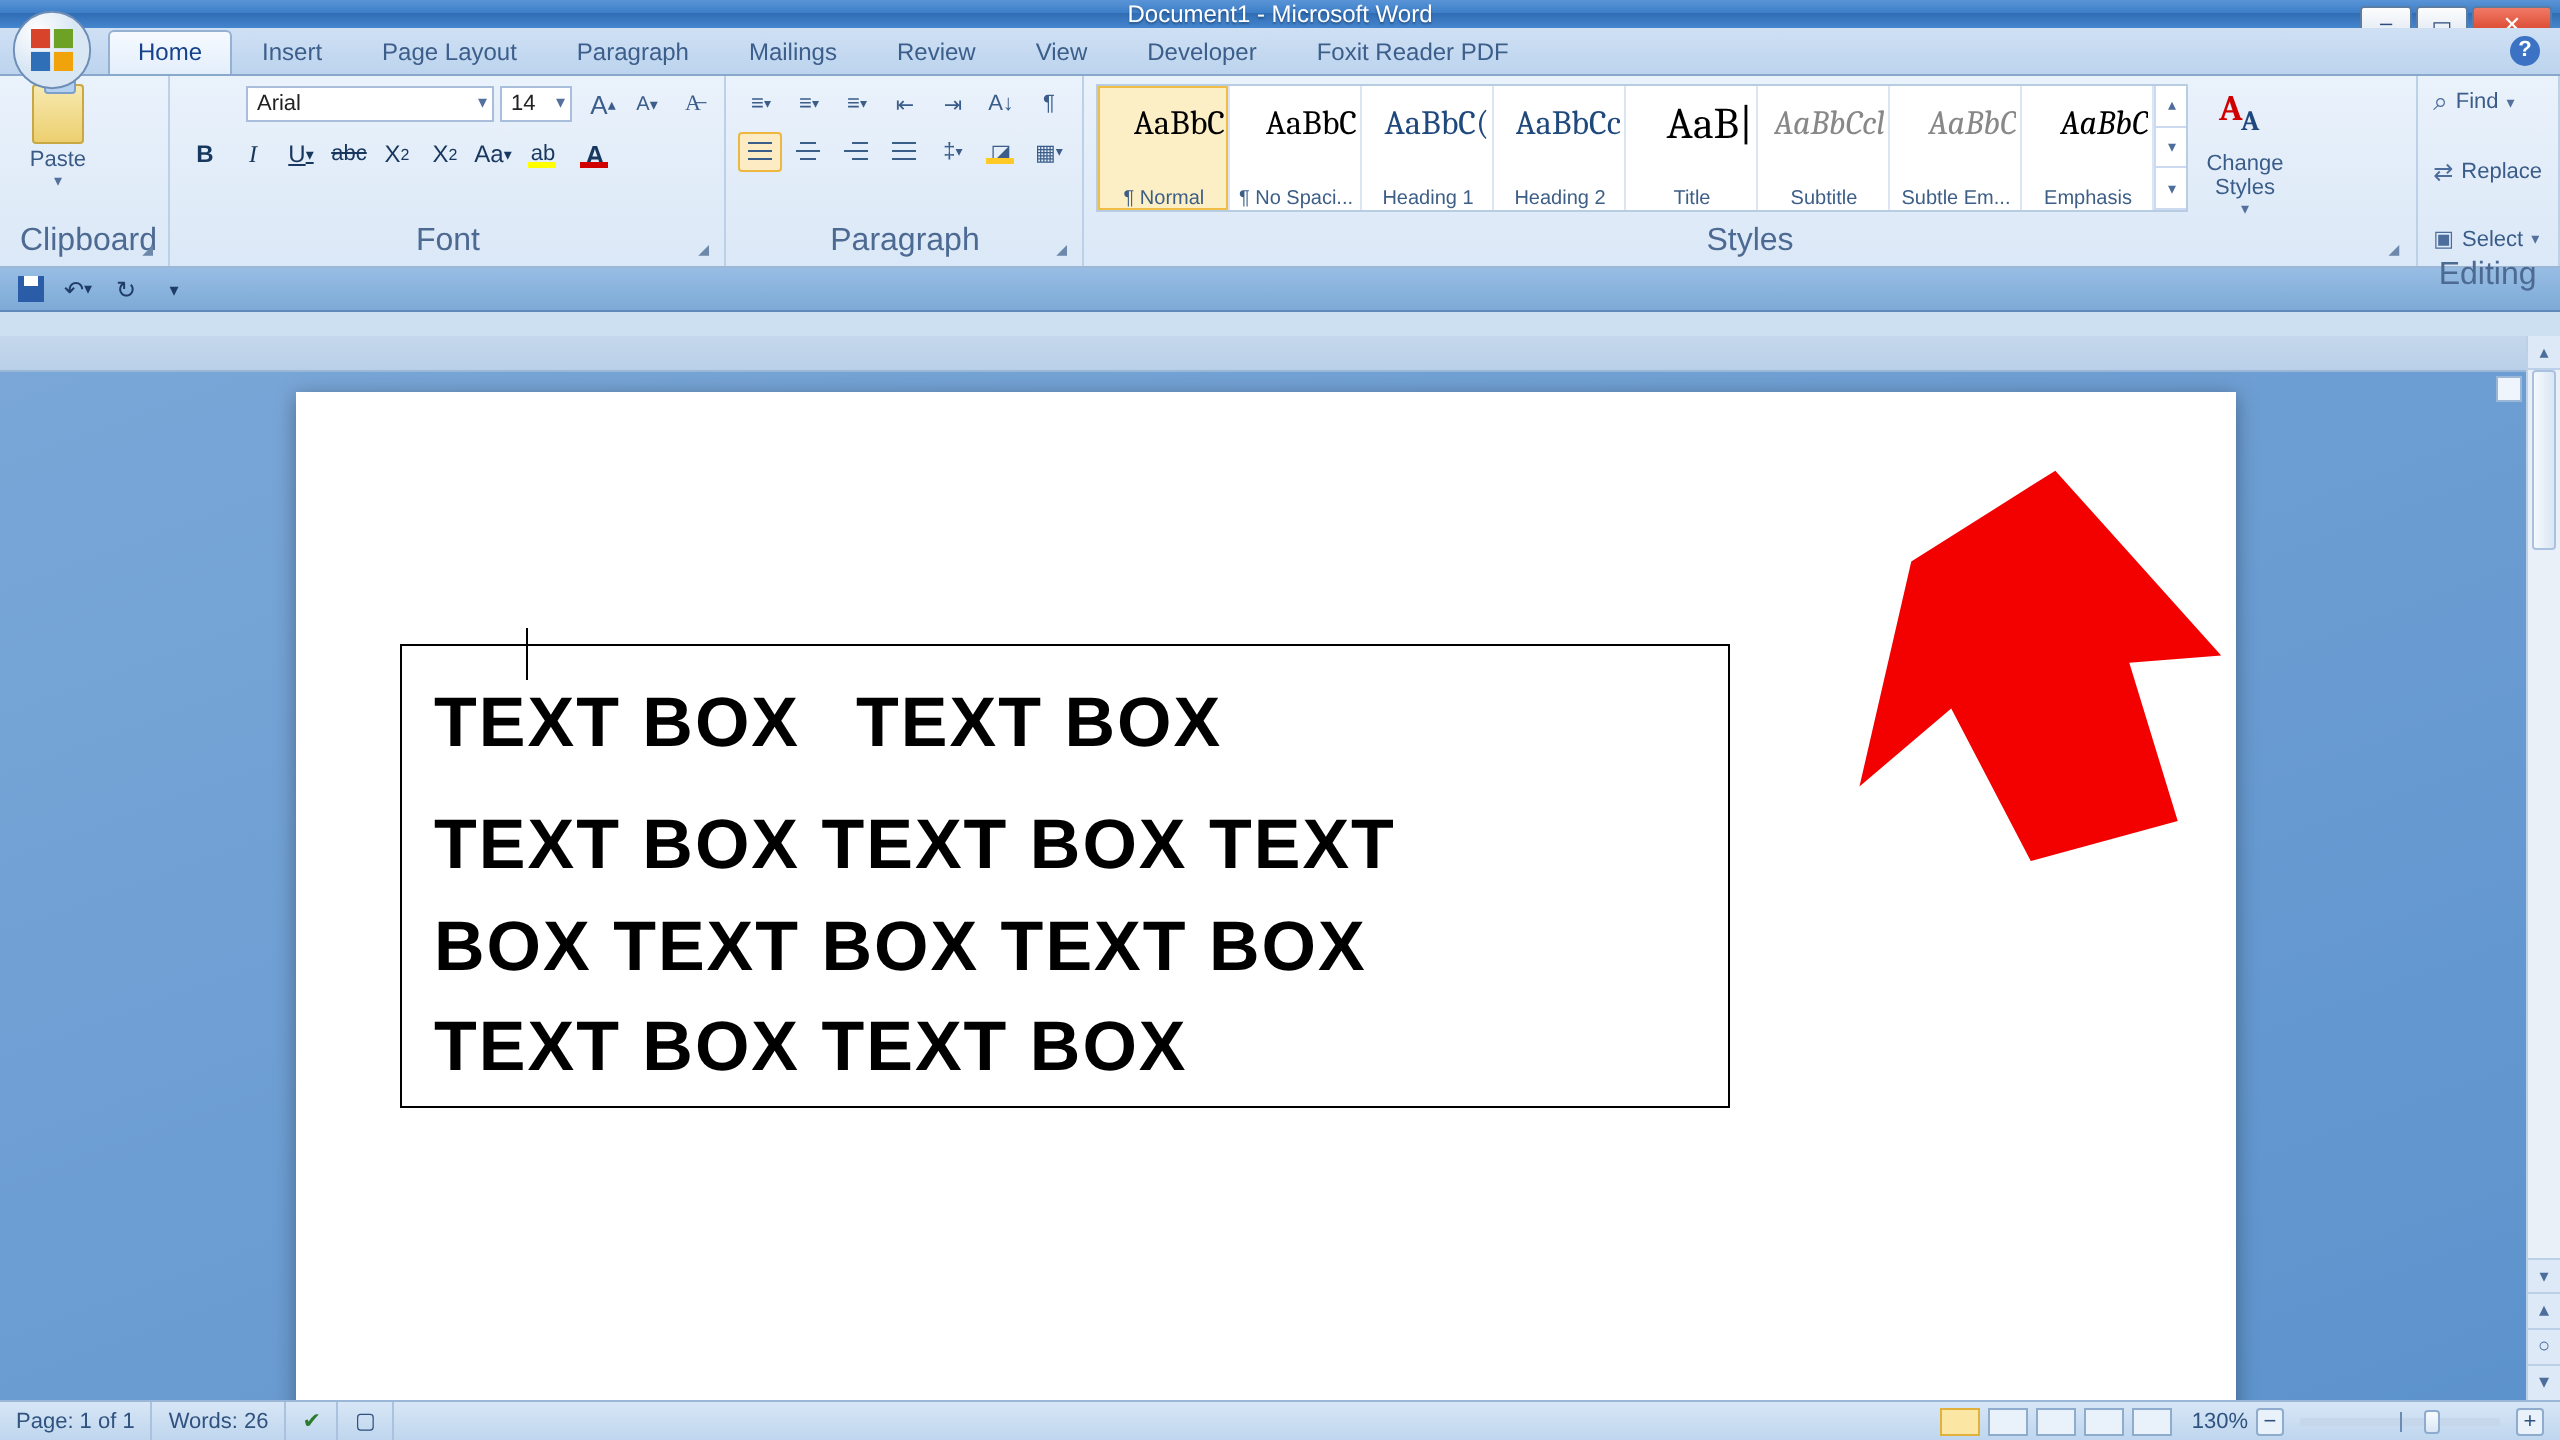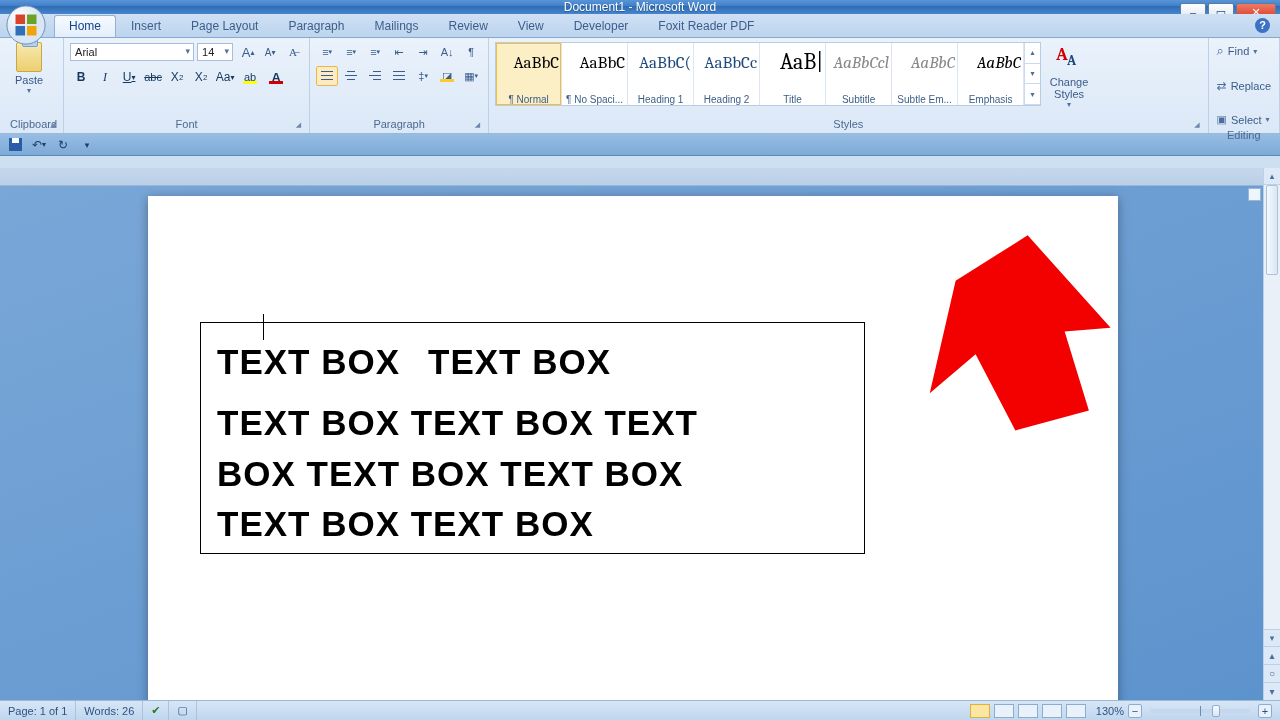--- a/index.html
+++ b/index.html
@@ -16,38 +16,38 @@
 
 
 .tabstrip { height:24px; background:linear-gradient(#cfe0f4,#bcd4ee); display:flex; align-items:flex-end; padding-left:54px; border-bottom:1px solid #8aa8cc; position:relative; }
 .tab { padding:3px 14px 4px; font-size:12px; color:#3c5e8a; cursor:default; border:1px solid transparent; border-bottom:none; }
 .tab.active { background:linear-gradient(#f6faff,#e3eefb); border-color:#95b0d2; border-top-left-radius:3px; border-top-right-radius:3px; color:#15428b; }
 .help-icon { position:absolute; right:10px; top:4px; width:15px; height:15px; background:#3b72c3; color:#fff; border-radius:50%; font-size:11px; font-weight:bold; text-align:center; line-height:15px; cursor:default;}
 
 
 .ribbon { height:96px; background:linear-gradient(#eaf2fb,#dbe8f7); border-bottom:1px solid #9db7d7; display:flex; padding-left:4px; }
 .group { border-right:1px solid #bcd0e8; padding:4px 6px 0; display:flex; flex-direction:column; justify-content:space-between; position:relative; }
-.group-label { text-align:center; font-size:11px; color:#4d6a92; padding:2px 0 3px; position:relative; }
+.group-label { text-align:center; font-size:16px; color:#4d6a92; padding:2px 0 3px; position:relative; }
 .group-label::after { content:"\25E2"; font-size:7px; color:#6c88ab; position:absolute; right:2px; bottom:4px; }
 .group.no-launcher .group-label::after { content:""; }
 .group-body { flex:1; display:flex; align-items:flex-start; }
 
 
 .paste { text-align:center; font-size:11px; color:#3a5a86; width:38px; }
 .paste-icon { width:26px; height:30px; margin:0 auto 2px; background:linear-gradient(#f7e9b0,#eccf6f); border:1px solid #c8a844; border-radius:2px; position:relative; }
 .paste-icon::before { content:""; position:absolute; top:-4px; left:5px; width:14px; height:6px; background:#b5d1f0; border:1px solid #7ca0cc; border-radius:2px;}
 .mini-cmds { margin-left:4px; display:flex; flex-direction:column; gap:2px; font-size:11px; color:#3a5a86; }
 .mini-cmd { display:flex; align-items:center; gap:4px; padding:1px 2px; }
 .mini-cmd .ic { width:14px; height:14px; display:inline-block; }
 .ic.scissors::before { content:"\2702"; font-size:12px; color:#4d6fa3; }
 .ic.copy::before { content:""; display:block; width:10px; height:11px; border:1px solid #7ca0cc; background:#fff; box-shadow:2px 2px 0 #cfe1f5;}
 .ic.brush::before { content:""; display:block; width:11px; height:12px; background:linear-gradient(#f4c96b,#d79b24); clip-path:polygon(30% 0,70% 0,100% 80%,0 80%);}
 
 
-.font-row { display:flex; gap:3px; align-items:center; }
+.font-row { display:flex; gap:3px; align-items:center;margin-left:32px; }
 .font-name, .font-size { background:#fff; border:1px solid #a8bedb; font-size:11px; padding:2px 18px 2px 4px; position:relative; color:#222; }
 .font-name { width:124px; }
 .font-size { width:36px; text-align:left; }
 .font-name::after, .font-size::after { content:"\25BE"; position:absolute; right:3px; top:2px; font-size:9px; color:#53719c; }
 .grow-shrink { display:flex; gap:2px; margin-left:2px;}
 .tiny-btn { width:20px; height:20px; border:1px solid transparent; display:flex; align-items:center; justify-content:center; font-size:11px; color:#3b5d8a; border-radius:2px; }
 .font-row2 { display:flex; gap:2px; margin-top:4px; }
 .fmt-btn { width:22px; height:22px; display:flex; align-items:center; justify-content:center; font-size:12px; color:#17375e; border:1px solid transparent; border-radius:2px; }
 .fmt-btn.bold { font-weight:bold; }
 .fmt-btn.italic { font-style:italic; font-family:"Times New Roman",serif; }

